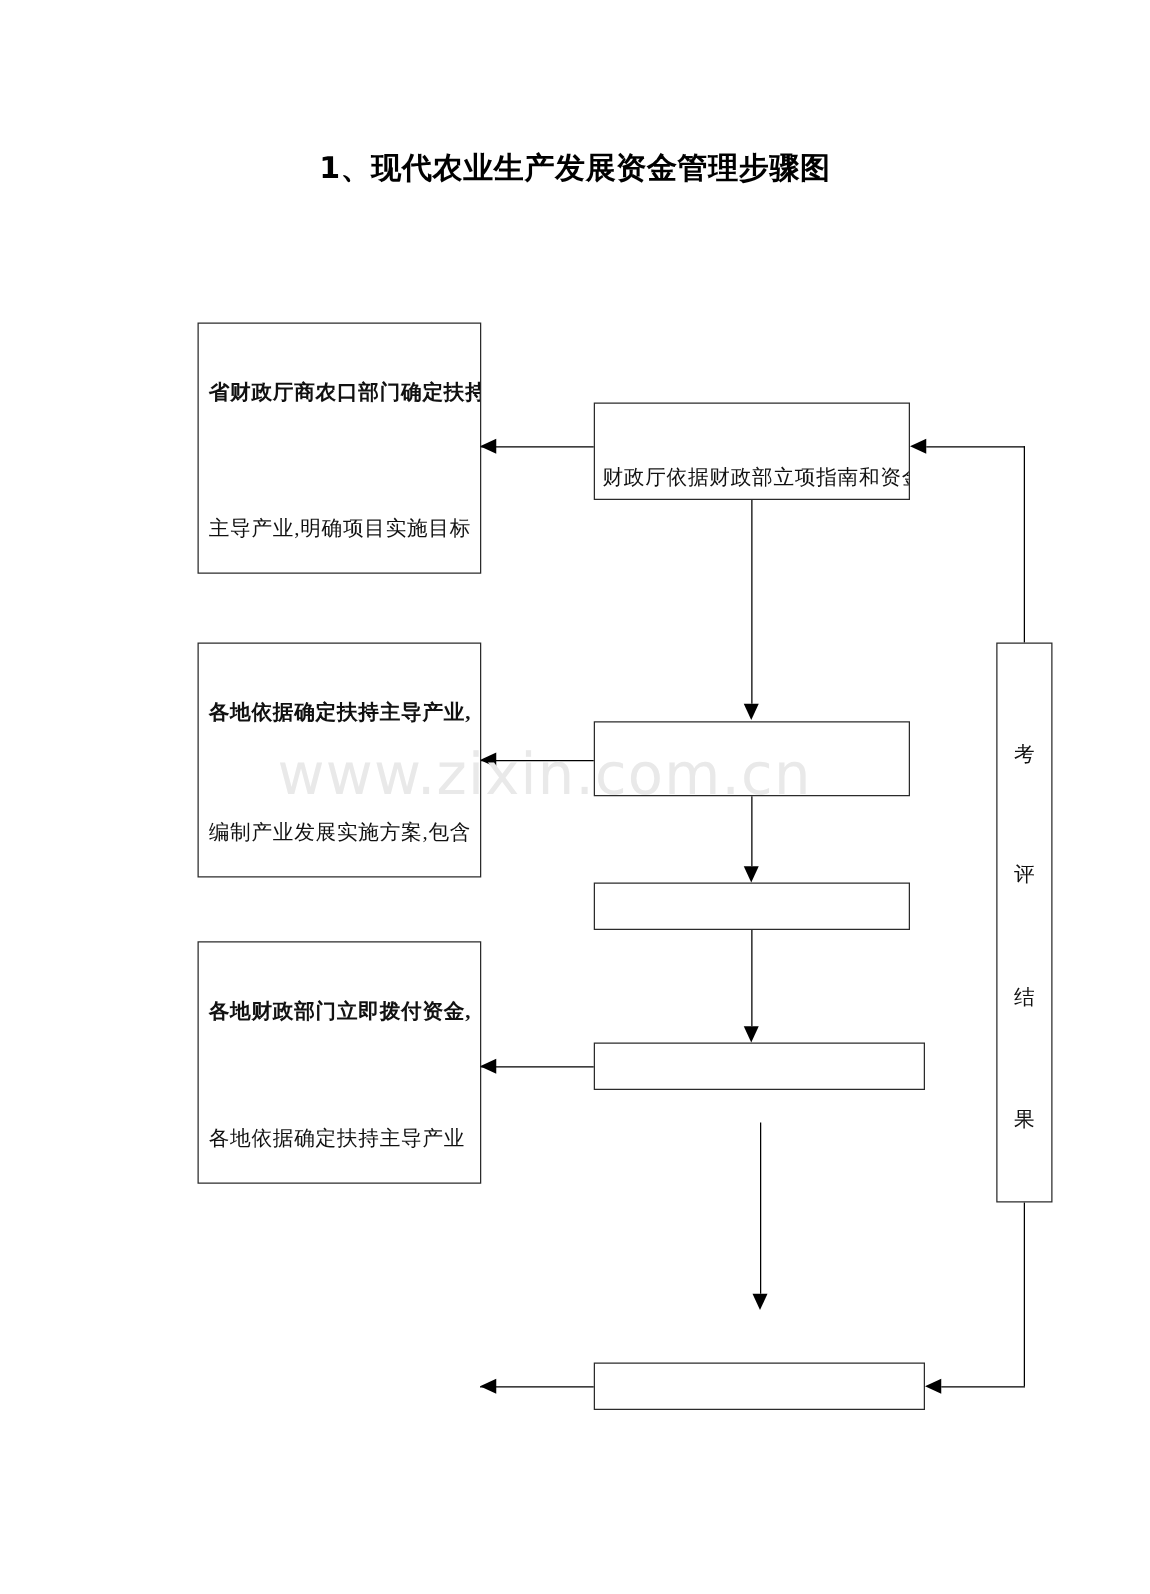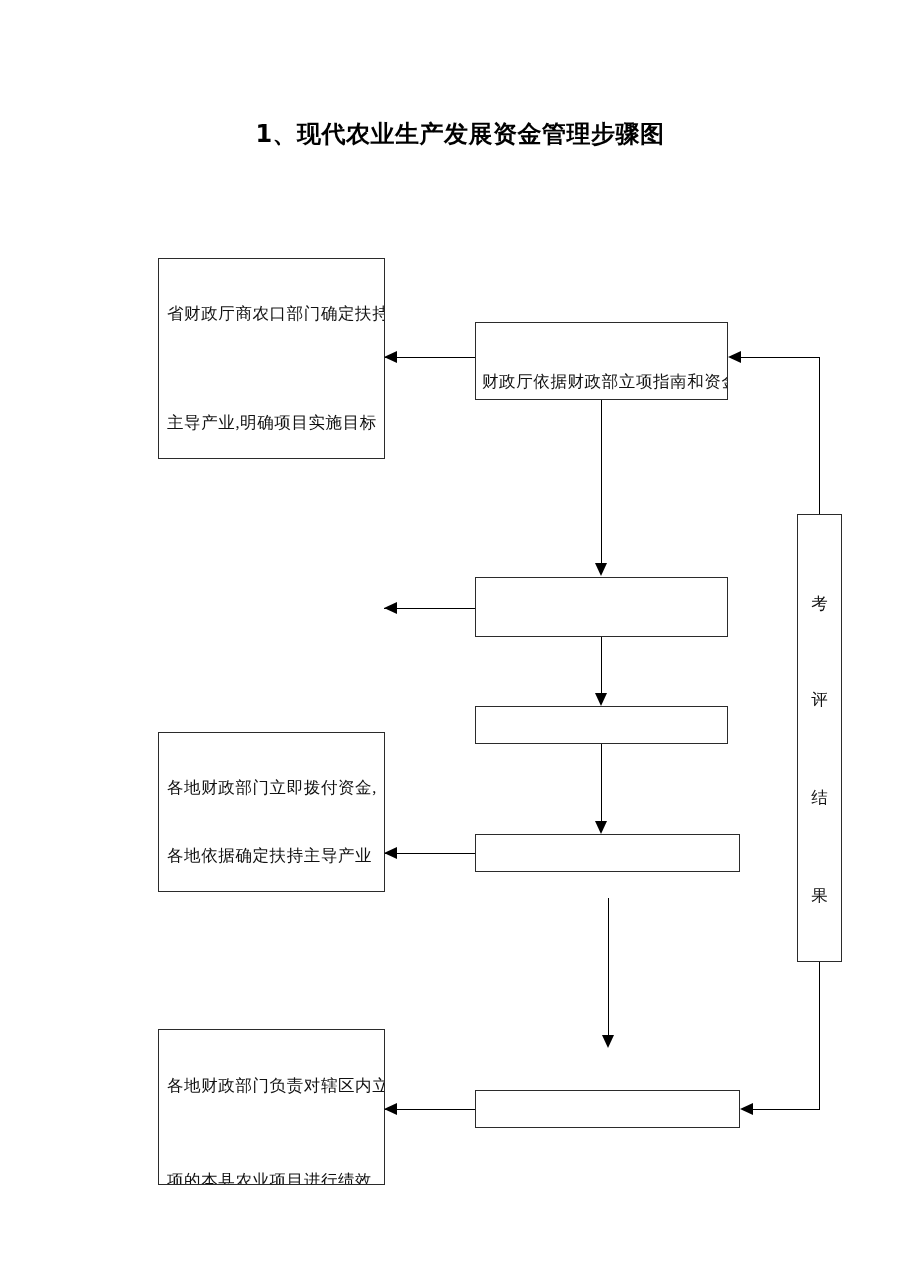--- a/index.html
+++ b/index.html
@@ -60,21 +60,21 @@
     left: 8px;
     right: 6px;
     font-size: 16.5px;
     line-height: 1.1;
     letter-spacing: 0.6px;
     white-space: nowrap;
     color: #111111;
   }
   
   .left-node { width: 227px; }
-  .left-node .line-a { top: 46px; }
+  .left-node .line-a { top: 46px; font-weight: bold; }
   .left-node .line-b { bottom: 26px; }
 
   
   .mid-node { }
 
   
   #node-eval {
     position: absolute;
     box-sizing: border-box;
     border: 1.6px solid #2b2b2b;
@@ -119,52 +119,53 @@
     z-index: 4;
   }
 </style>
 </head>
 <body>
 
 <div id="page">
 
   <div id="doc-title">1、现代农业生产发展资金管理步骤图</div>
 
+  <div id="watermark">www.zixin.com.cn</div>
 
   <div class="node left-node" style="left:158px; top:258px; height:201px;">
     <div class="line line-a">省财政厅商农口部门确定扶持</div>
     <div class="line line-b">主导产业,明确项目实施目标</div>
   </div>
 
   <div class="node mid-node" style="left:475px; top:322px; width:253px; height:78px;">
     <div class="line" style="bottom:8px; left:6px;">财政厅依据财政部立项指南和资金</div>
   </div>
 
+  <div class="node left-node" style="left:158px; top:514px; height:188px;">
+    <div class="line line-a">各地依据确定扶持主导产业,</div>
+    <div class="line line-b">编制产业发展实施方案,包含</div>
+  </div>
 
   <div class="node mid-node" style="left:475px; top:577px; width:253px; height:60px;">
     <div class="line" style="top:20px;"></div>
   </div>
 
   <div class="node mid-node" style="left:475px; top:706px; width:253px; height:38px;">
     <div class="line" style="top:10px;"></div>
   </div>
 
-  <div class="node left-node" style="left:158px; top:732px; height:160px;padding-left:28px;">
+  <div class="node left-node" style="left:158px; top:753px; height:194px;padding-left:28px;">
     <div class="line line-a">各地财政部门立即拨付资金,</div>
     <div class="line line-b">各地依据确定扶持主导产业</div>
   </div>
 
   <div class="node mid-node" style="left:475px; top:834px; width:265px; height:38px;">
     <div class="line" style="top:10px;"></div>
   </div>
 
-  <div class="node left-node" style="left:158px; top:1029px; height:156px;">
-    <div class="line" style="top:47px;">各地财政部门负责对辖区内立</div>
-    <div class="line" style="top:142px;">项的本县农业项目进行绩效</div>
-  </div>
 
   <div class="node mid-node" style="left:475px; top:1090px; width:265px; height:38px;">
     <div class="line" style="top:10px;"></div>
   </div>
 
   <div id="node-eval" style="left:797px; top:514px; width:45px; height:448px;">
     <div class="vchar" style="top:78px;">考</div>
     <div class="vchar" style="top:174px;">评</div>
     <div class="vchar" style="top:272px;">结</div>
     <div class="vchar" style="top:370px;">果</div>

